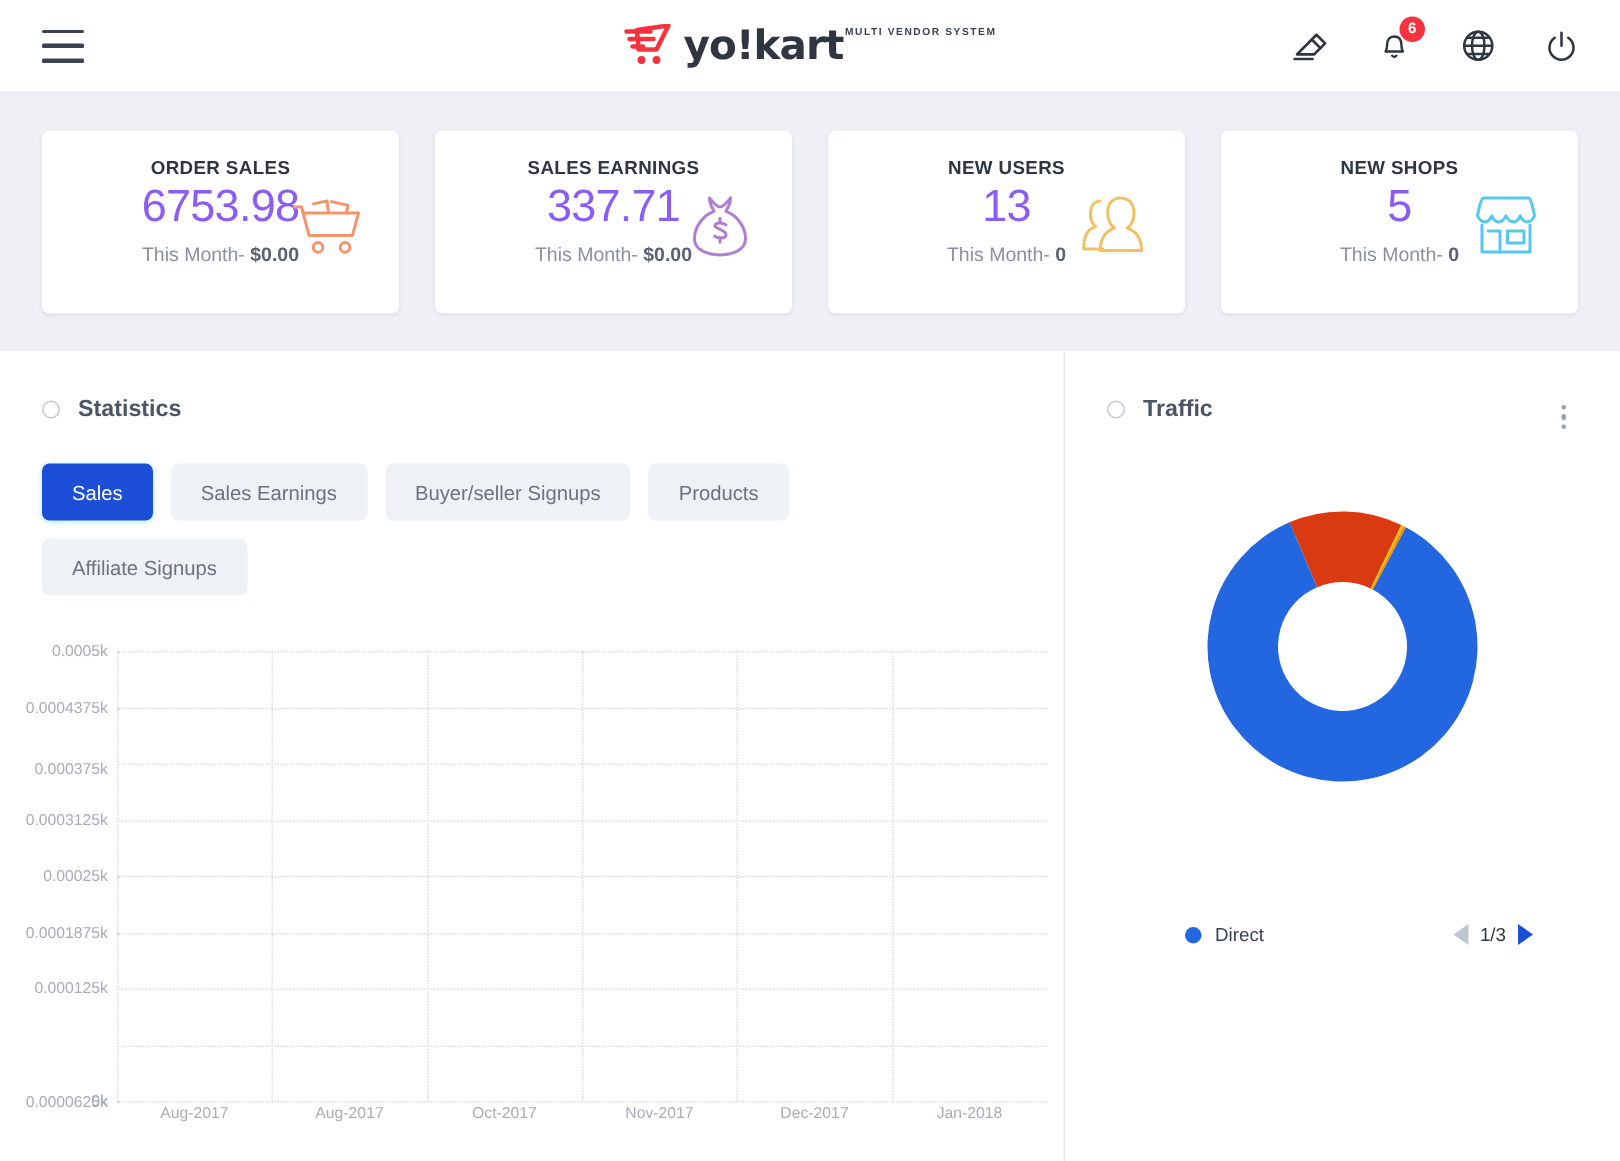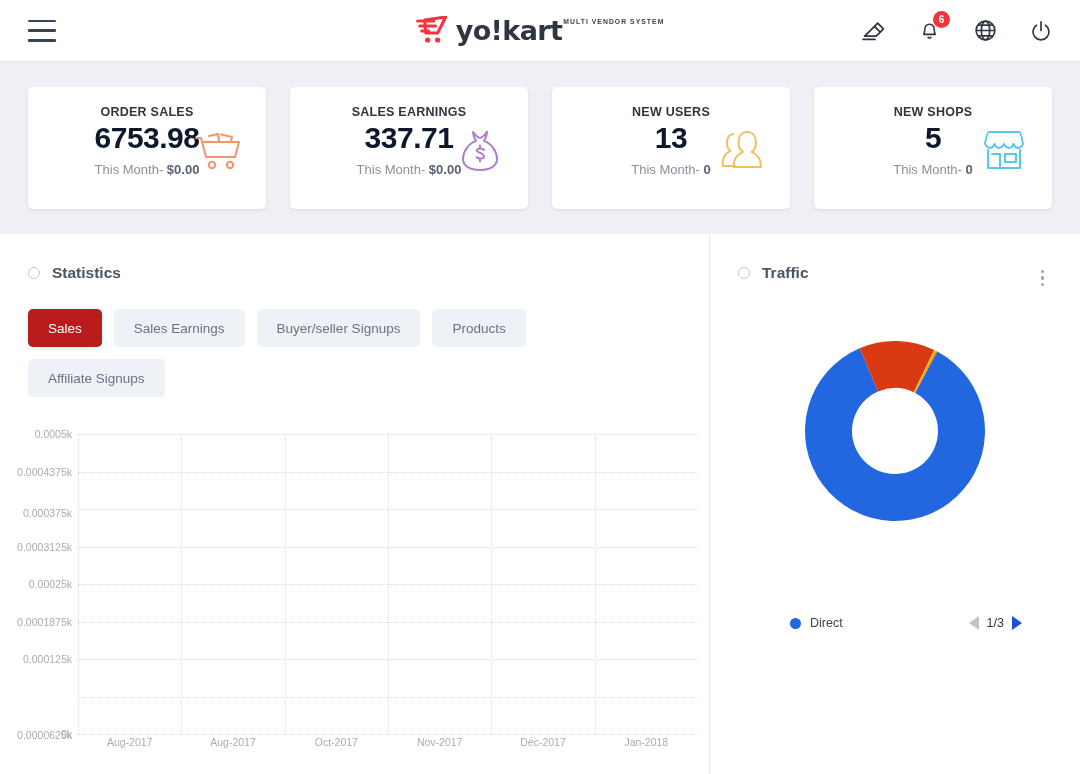--- a/index.html
+++ b/index.html
@@ -61,21 +61,21 @@
   .stat-card {
     flex: 1; height: 122px; background: #ffffff; border-radius: 5px;
     box-shadow: 0 1px 3px rgba(30,40,60,0.10);
     position: relative; padding: 18px 20px;
   }
   .stat-title {
     font-size: 12.5px; font-weight: bold; color: #2f3640;
     letter-spacing: 0.25px; text-transform: uppercase;
   }
   .stat-value {
-    font-size: 30px; font-weight: bold; color: #0f172a;
+    font-size: 30px; font-weight: normal; color: #8b5cf6;
     line-height: 1.12; margin-top: 2px; letter-spacing: -0.5px;
   }
   .stat-sub { font-size: 13px; color: #8a909c; margin-top: 7px; }
   .stat-sub b { color: #5a6170; font-weight: bold; }
   .stat-icon {
     position: absolute; right: 20px; top: 50%; transform: translateY(-46%);
     width: 56px; height: 48px;
   }
 
   
@@ -97,21 +97,21 @@
   .kebab { position: absolute; right: 36px; top: 36px; cursor: pointer;
            display: flex; flex-direction: column; gap: 3px; align-items: center; }
   .kebab i { width: 3.4px; height: 3.4px; background: #9aa0ad; border-radius: 50%; display: block; }
 
   .tabs { padding: 27px 0 0 28px; width: 640px; display: flex; flex-wrap: wrap; gap: 12px; }
   .tab {
     height: 38px; padding: 0 20px; border-radius: 5px;
     background: #eef1f6; color: #6b7280; font-size: 13.5px;
     display: flex; align-items: center; cursor: pointer; white-space: nowrap;
   }
-  .tab.active { background: #b91c1c; color: #ffffff; box-shadow: 0 1px 4px rgba(67,201,239,0.4); }
+  .tab.active { background: #1d4ed8; color: #ffffff; box-shadow: 0 1px 4px rgba(67,201,239,0.4); }
 
   
   .chart-area { position: absolute; left: 0; top: 200px; width: 710px; height: 340px; }
   .y-labels {
     position: absolute; left: 0; top: 0; width: 78px; height: 300px;
   }
   .y-label {
     position: absolute; right: 6px; font-size: 10.5px; color: #a7acb6;
     white-space: nowrap; transform: translateY(-50%);
   }

